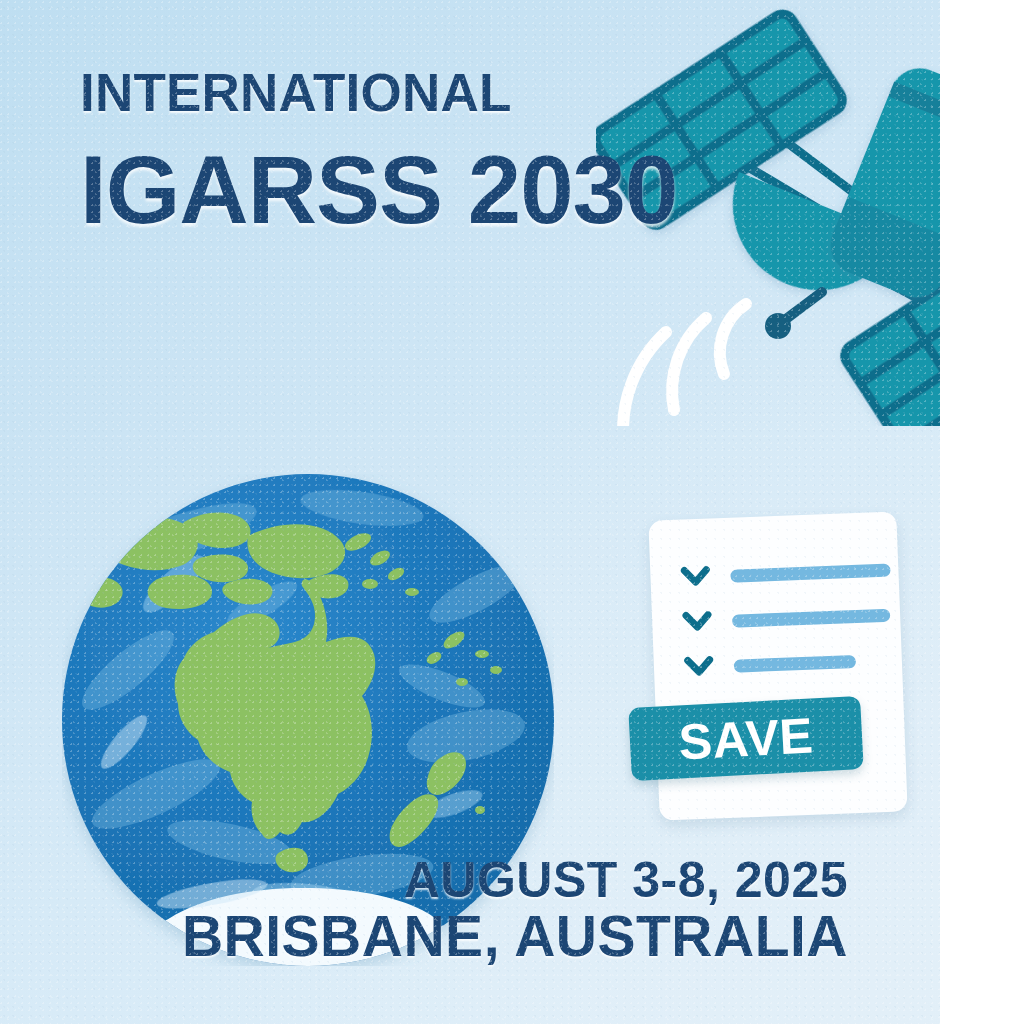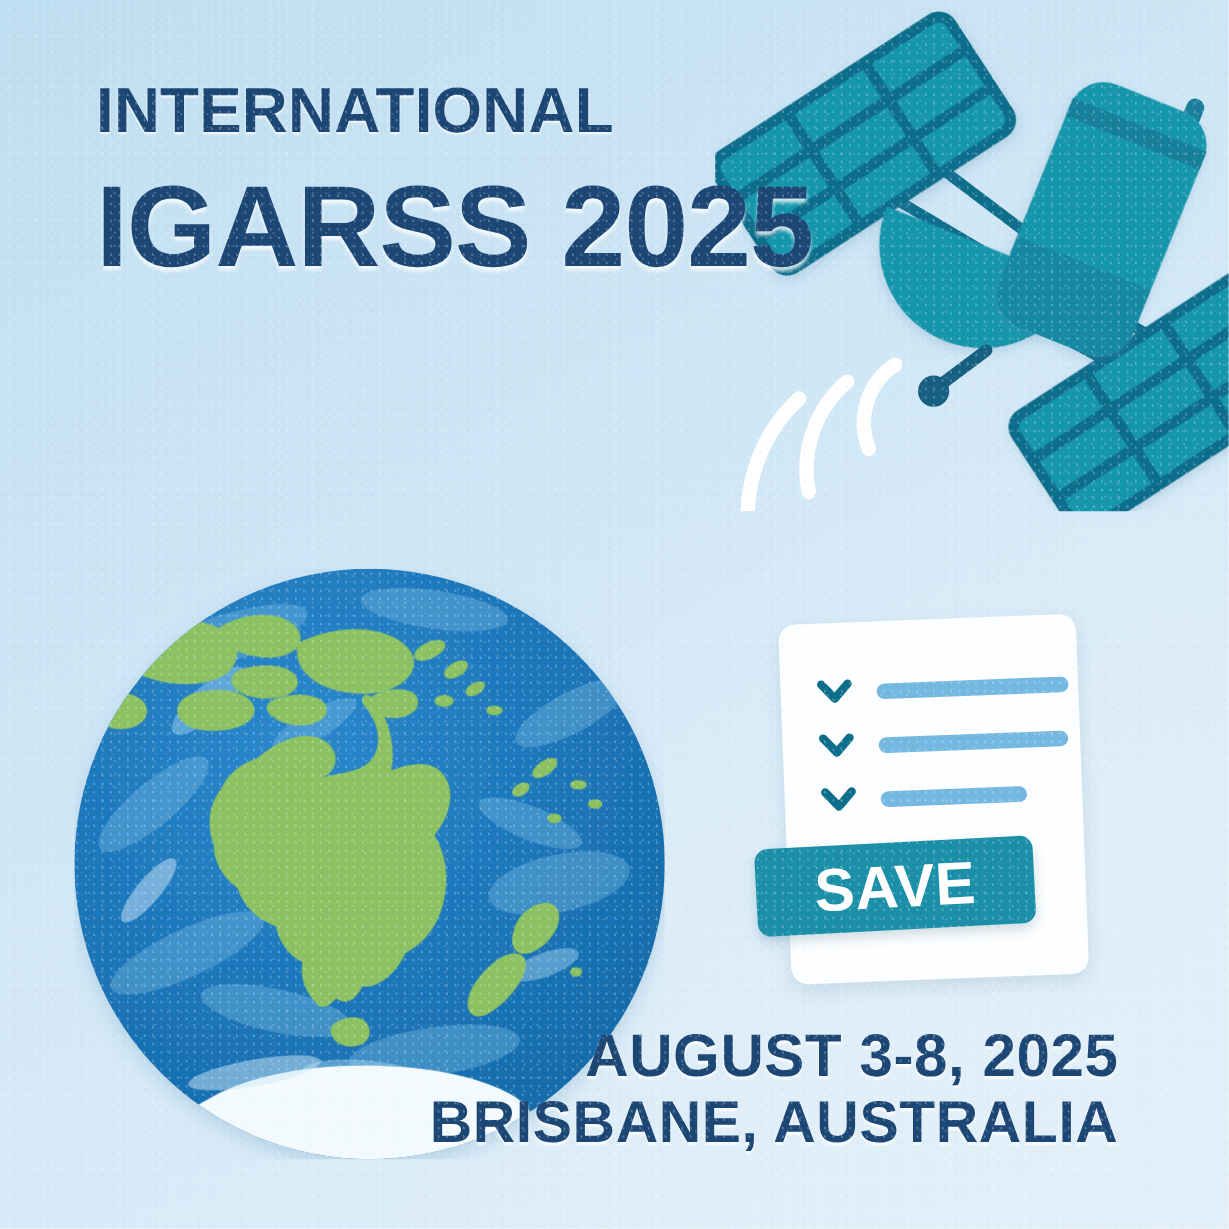--- a/index.html
+++ b/index.html
@@ -3,21 +3,21 @@
 <meta charset="utf-8">
 <title>IGARSS 2025 Promotional Graphic</title>
 <style>
   html, body {
     margin: 0;
     padding: 0;
     background: #ffffff;
   }
   #poster {
     position: relative;
-    width: 1024px;
+    width: 940px;
     height: 1024px;
     overflow: hidden;
     font-family: "Liberation Sans", "DejaVu Sans", sans-serif;
     background:
       radial-gradient(ellipse 120% 110% at 92% 96%, #e2eff8 0%, rgba(226,239,248,0) 58%),
       linear-gradient(150deg, #bedef1 0%, #cbe4f4 32%, #d6eaf7 60%, #dcedf8 82%, #e3f1fa 100%);
   }
   
   #grain {
     position: absolute;
@@ -138,21 +138,21 @@
     text-align: right;
   }
   .footer-line {
     margin: 0;
     color: #1c4674;
     font-weight: 700;
     text-transform: uppercase;
     text-shadow: 0 2px 2px rgba(255,255,255,.8);
   }
   .date-line { font-size: 50px; line-height: 56px; letter-spacing: .5px; }
-  .loc-line  { font-size: 49px; line-height: 56px; letter-spacing: .5px; }
+  .loc-line  { font-size: 57px; line-height: 56px; letter-spacing: .5px; }
 </style>
 </head>
 <body>
 
 <div id="poster">
 
   <svg id="satellite" viewBox="0 0 440 420">
     <defs>
       <filter id="softsh" x="-30%" y="-30%" width="170%" height="170%">
         <feDropShadow dx="0" dy="4" stdDeviation="5" flood-color="#4a86ab" flood-opacity="0.22"></feDropShadow>
@@ -207,21 +207,21 @@
 
     <g fill="none" stroke="#ffffff" stroke-width="12" stroke-linecap="round">
       <path d="M150 298 A 58 58 0 0 0 128 368"></path>
       <path d="M110 312 A 96 96 0 0 0 78 404"></path>
       <path d="M70 326 A 134 134 0 0 0 28 440"></path>
     </g>
   </svg>
 
   <div class="head-block">
     <h2 class="sub-title">INTERNATIONAL</h2>
-    <h1 class="main-title">IGARSS 2025</h1>
+    <h1 class="main-title">IGARSS 2030</h1>
   </div>
 
   <div id="globe-wrap">
     <svg viewBox="0 0 492 492" width="492" height="492">
       <defs>
         <clipPath id="globeClip">
             <circle cx="246" cy="246" r="246"></circle>
           </clipPath>
         <radialGradient id="oceanGrad" cx="38%" cy="30%" r="78%">
           <stop offset="0%" stop-color="#2b88cc"></stop>

